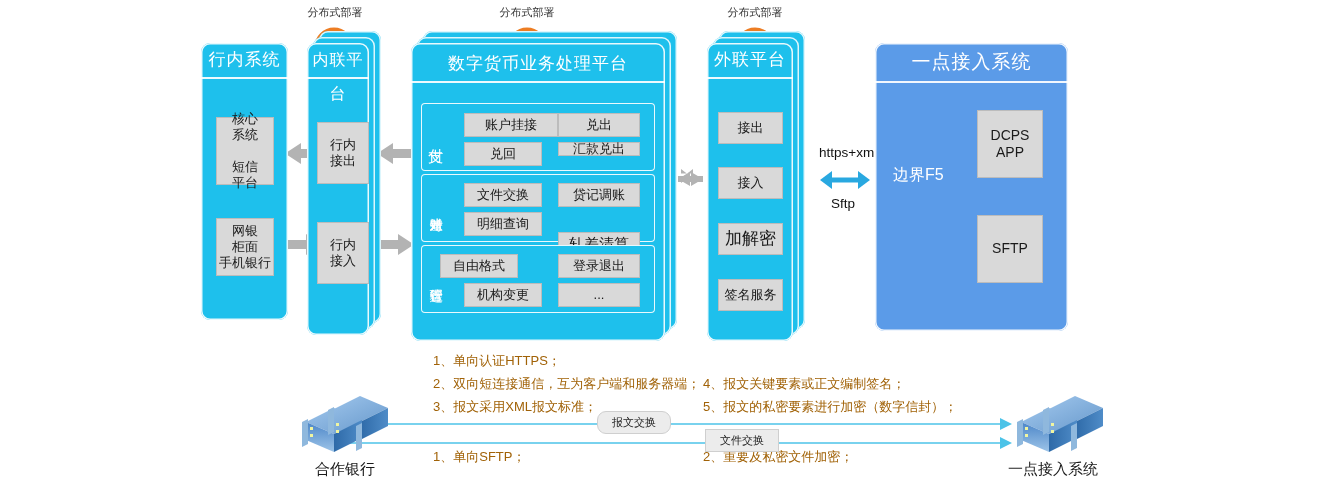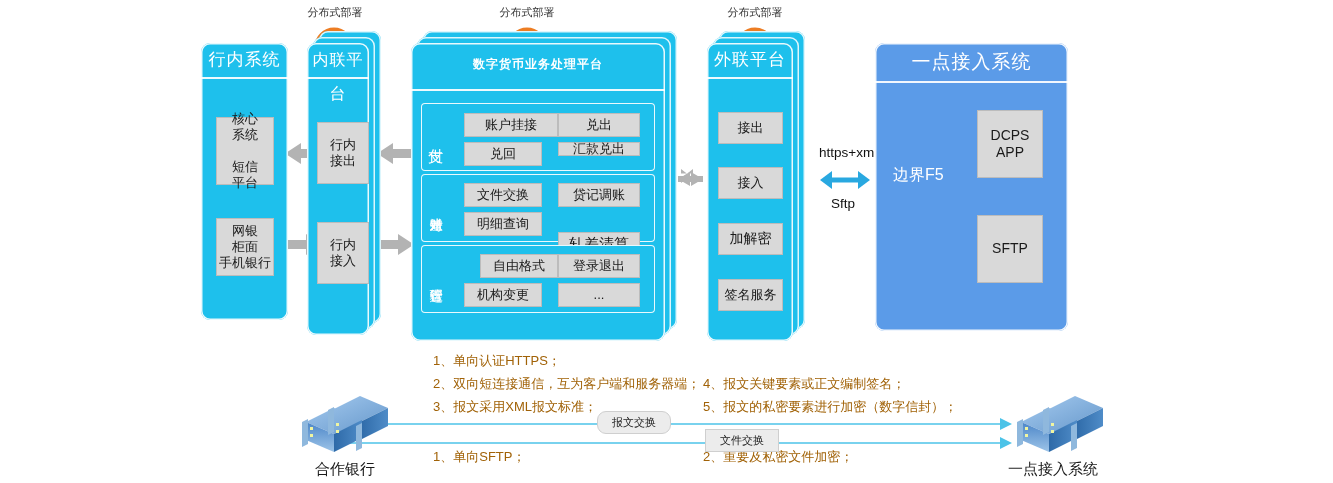--- a/index.html
+++ b/index.html
@@ -323,52 +323,52 @@
     <div class="panel-title" style="height:36px; line-height:34px; font-size:16px;">内联平台</div>
   </div>
   <div class="gbox" style="left:317px; top:122px; width:52px; height:62px; font-size:13px;">行内
 接出</div>
   <div class="gbox" style="left:317px; top:222px; width:52px; height:62px; font-size:13px;">行内
 接入</div>
 
   <div class="layer" style="left:423px; top:31px; width:254px; height:298px;"></div>
   <div class="layer" style="left:417px; top:37px; width:254px; height:298px;"></div>
   <div class="panel" style="left:411px; top:43px; width:254px; height:298px;">
-    <div class="panel-title" style="height:48px; line-height:42px; font-size:12px;font-weight:bold;">数字货币业务处理平台</div>
+    <div class="panel-title" style="height:40px; line-height:42px; font-size:17px;">数字货币业务处理平台</div>
   </div>
 
   <div class="subgroup" style="left:421px; top:103px; width:234px; height:68px;"></div>
   <div class="vlabel" style="left:426px; top:106px; width:20px; height:62px; font-size:15px;">支付</div>
   <div class="gbox" style="left:464px; top:113px; width:94px; height:24px; font-size:13px;">账户挂接</div>
   <div class="gbox" style="left:558px; top:113px; width:82px; height:24px; font-size:13px;">兑出</div>
   <div class="gbox" style="left:464px; top:142px; width:78px; height:24px; font-size:13px;">兑回</div>
   <div class="gbox" style="left:558px; top:142px; width:82px; height:14px; font-size:13px;">汇款兑出</div>
 
   <div class="subgroup" style="left:421px; top:174px; width:234px; height:68px;"></div>
   <div class="vlabel" style="left:426px; top:177px; width:20px; height:62px; font-size:13px;">对账差错</div>
   <div class="gbox" style="left:464px; top:183px; width:78px; height:24px; font-size:13px;">文件交换</div>
   <div class="gbox" style="left:558px; top:183px; width:82px; height:24px; font-size:13px;">贷记调账</div>
   <div class="gbox" style="left:464px; top:212px; width:78px; height:24px; font-size:13px;">明细查询</div>
   <div class="gbox" style="left:558px; top:212px; width:82px; height:24px; font-size:15px;margin-top:20px;">轧差清算</div>
 
   <div class="subgroup" style="left:421px; top:245px; width:234px; height:68px;"></div>
   <div class="vlabel" style="left:426px; top:248px; width:20px; height:62px; font-size:13px;">运行管理</div>
-  <div class="gbox" style="left:480px; top:254px; width:78px; height:24px; font-size:13px;">自由格式</div>
+  <div class="gbox" style="left:440px; top:254px; width:78px; height:24px; font-size:13px;">自由格式</div>
   <div class="gbox" style="left:558px; top:254px; width:82px; height:24px; font-size:13px;">登录退出</div>
   <div class="gbox" style="left:464px; top:283px; width:78px; height:24px; font-size:13px;">机构变更</div>
   <div class="gbox" style="left:558px; top:283px; width:82px; height:24px; font-size:13px;">...</div>
 
   <div class="layer" style="left:719px; top:31px; width:86px; height:298px;"></div>
   <div class="layer" style="left:713px; top:37px; width:86px; height:298px;"></div>
   <div class="panel" style="left:707px; top:43px; width:86px; height:298px;">
     <div class="panel-title" style="height:36px; line-height:34px; font-size:17px;">外联平台</div>
   </div>
   <div class="gbox" style="left:718px; top:112px; width:65px; height:32px; font-size:13px;">接出</div>
   <div class="gbox" style="left:718px; top:167px; width:65px; height:32px; font-size:13px;">接入</div>
-  <div class="gbox" style="left:718px; top:223px; width:65px; height:32px; font-size:14px;">加解密</div>
+  <div class="gbox" style="left:718px; top:223px; width:65px; height:32px; font-size:17px;">加解密</div>
   <div class="gbox" style="left:718px; top:279px; width:65px; height:32px; font-size:13px;">签名服务</div>
 
   <div class="proto-label" style="left:819px; top:145px;">https+xml</div>
   <div class="proto-label" style="left:831px; top:196px;">Sftp</div>
 
   <div class="panel" style="left:875px; top:43px; width:193px; height:288px; background:#5b9be8;">
     <div class="panel-title" style="height:40px; line-height:38px; font-size:19px;">一点接入系统</div>
   </div>
   <div class="f5-label" style="left:893px; top:165px;">边界F5</div>
   <div class="gbox" style="left:977px; top:110px; width:66px; height:68px; font-size:14px;">DCPS

